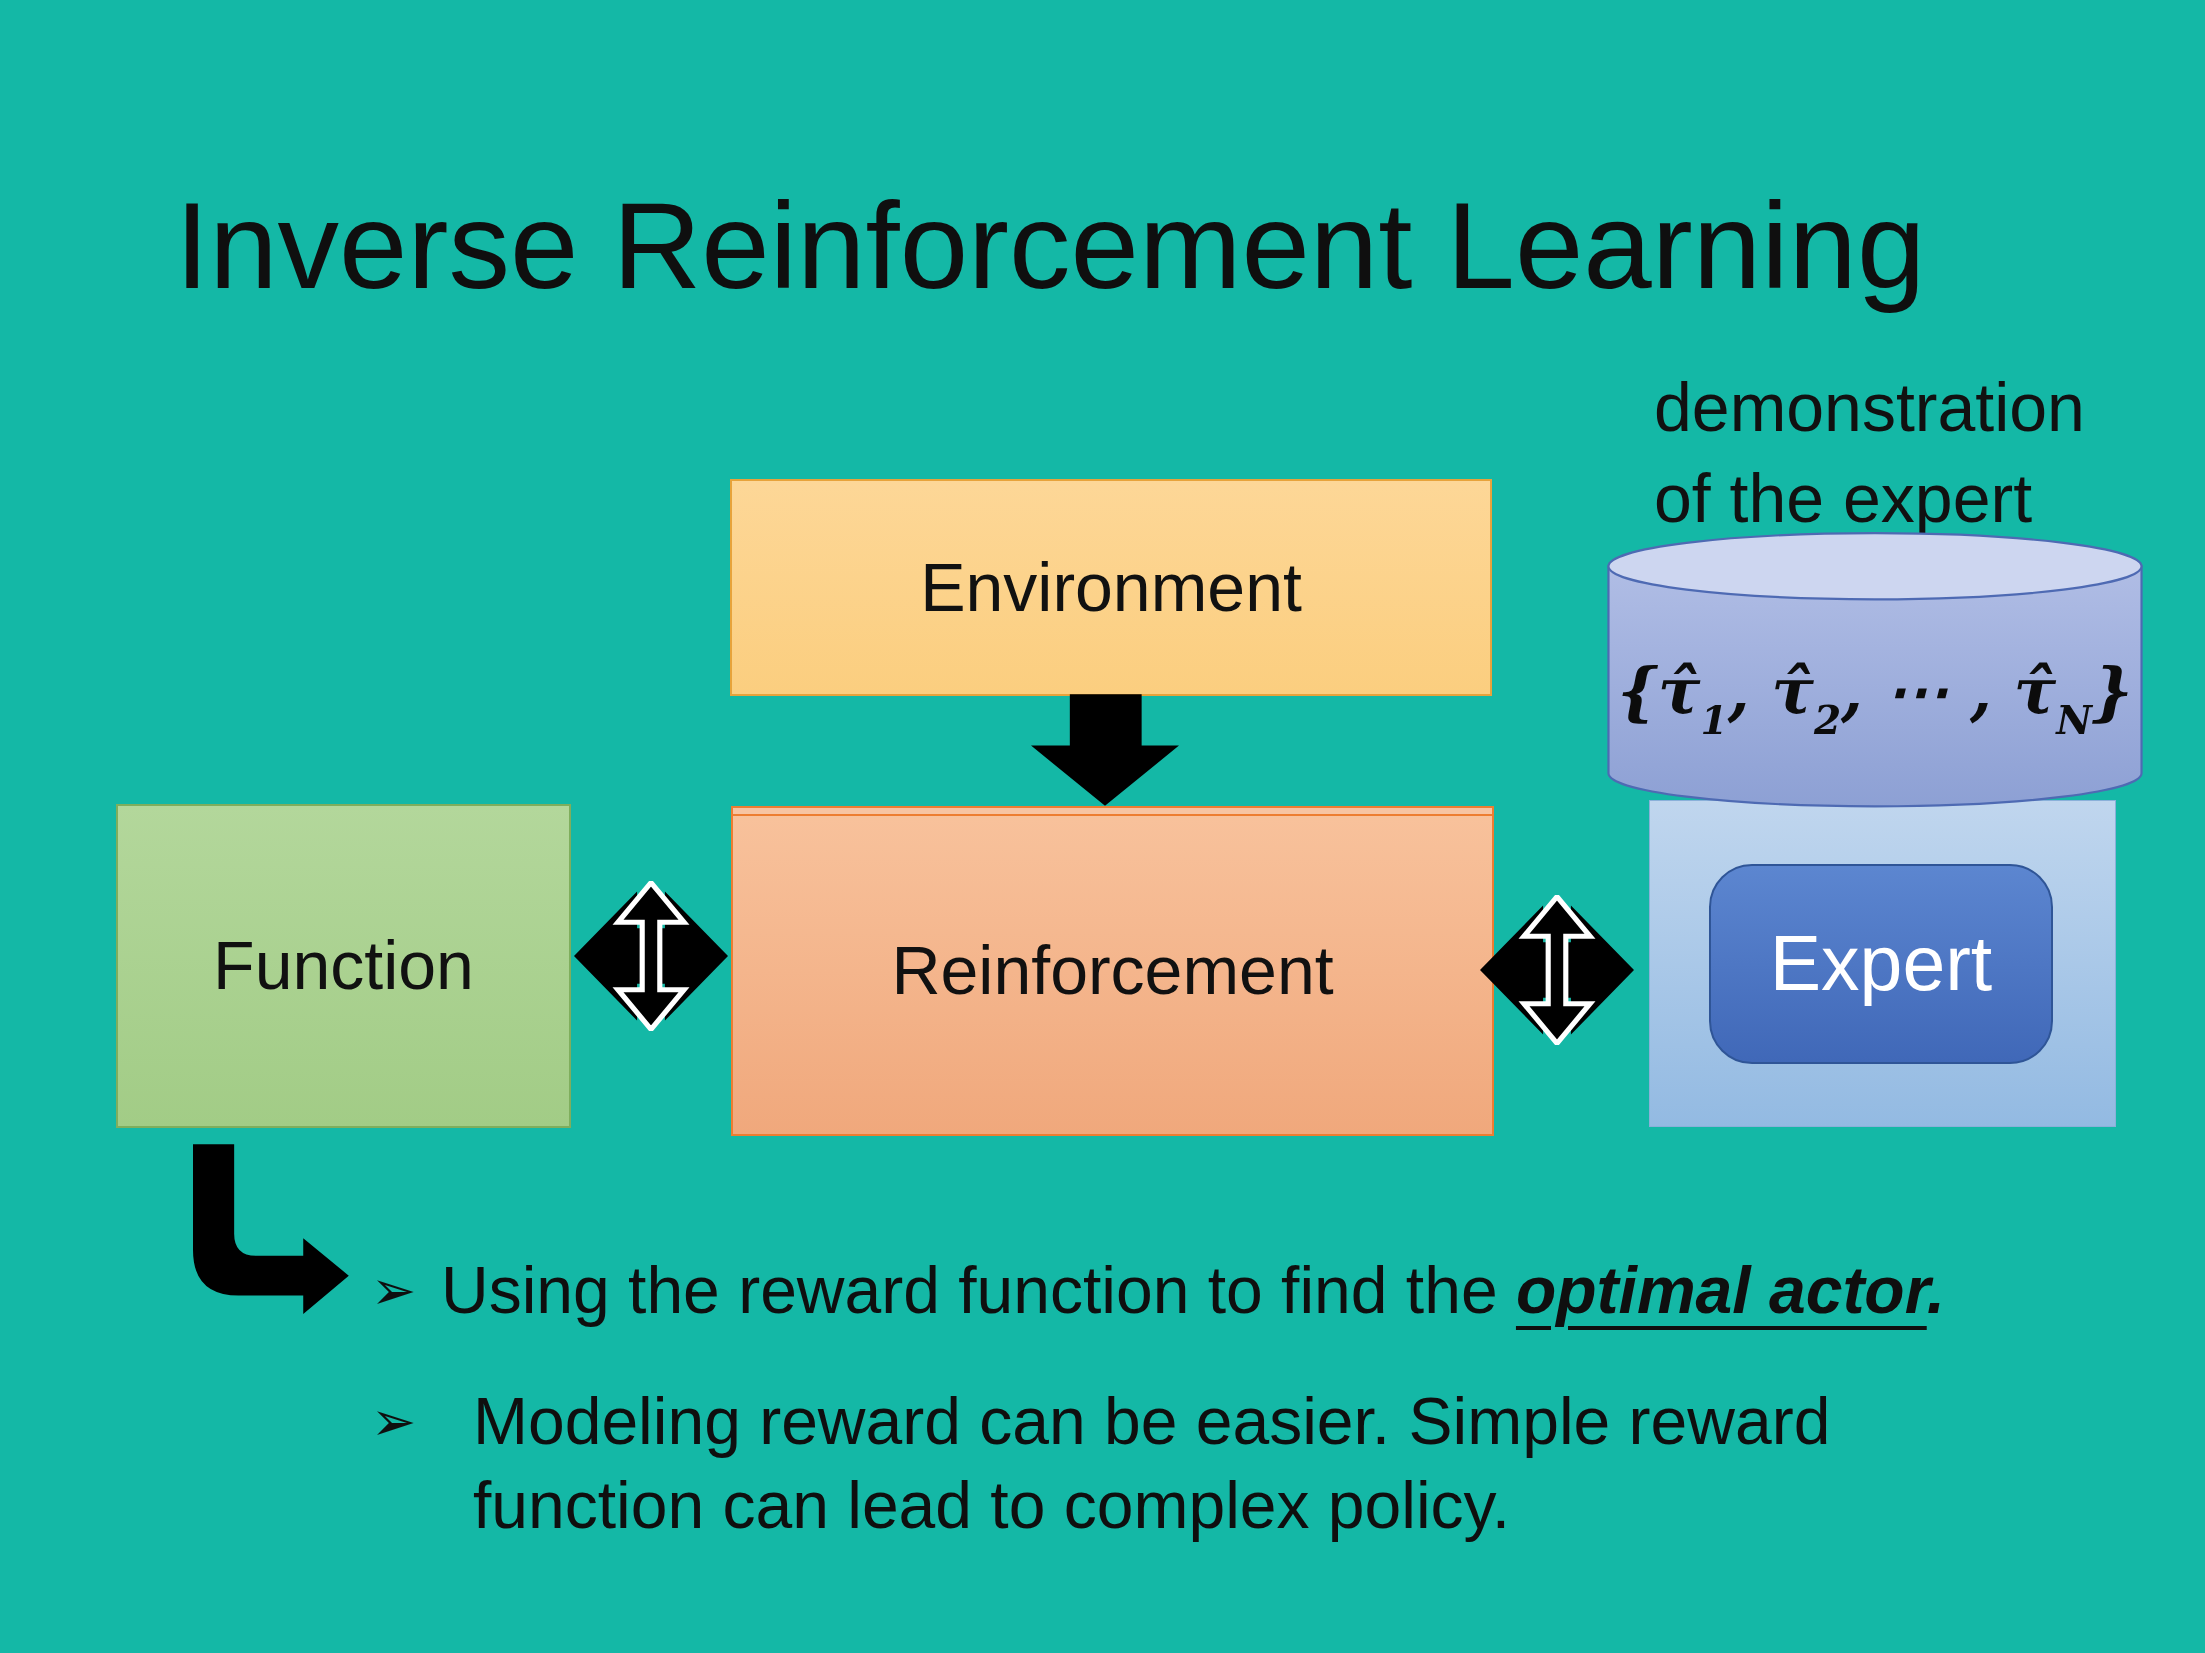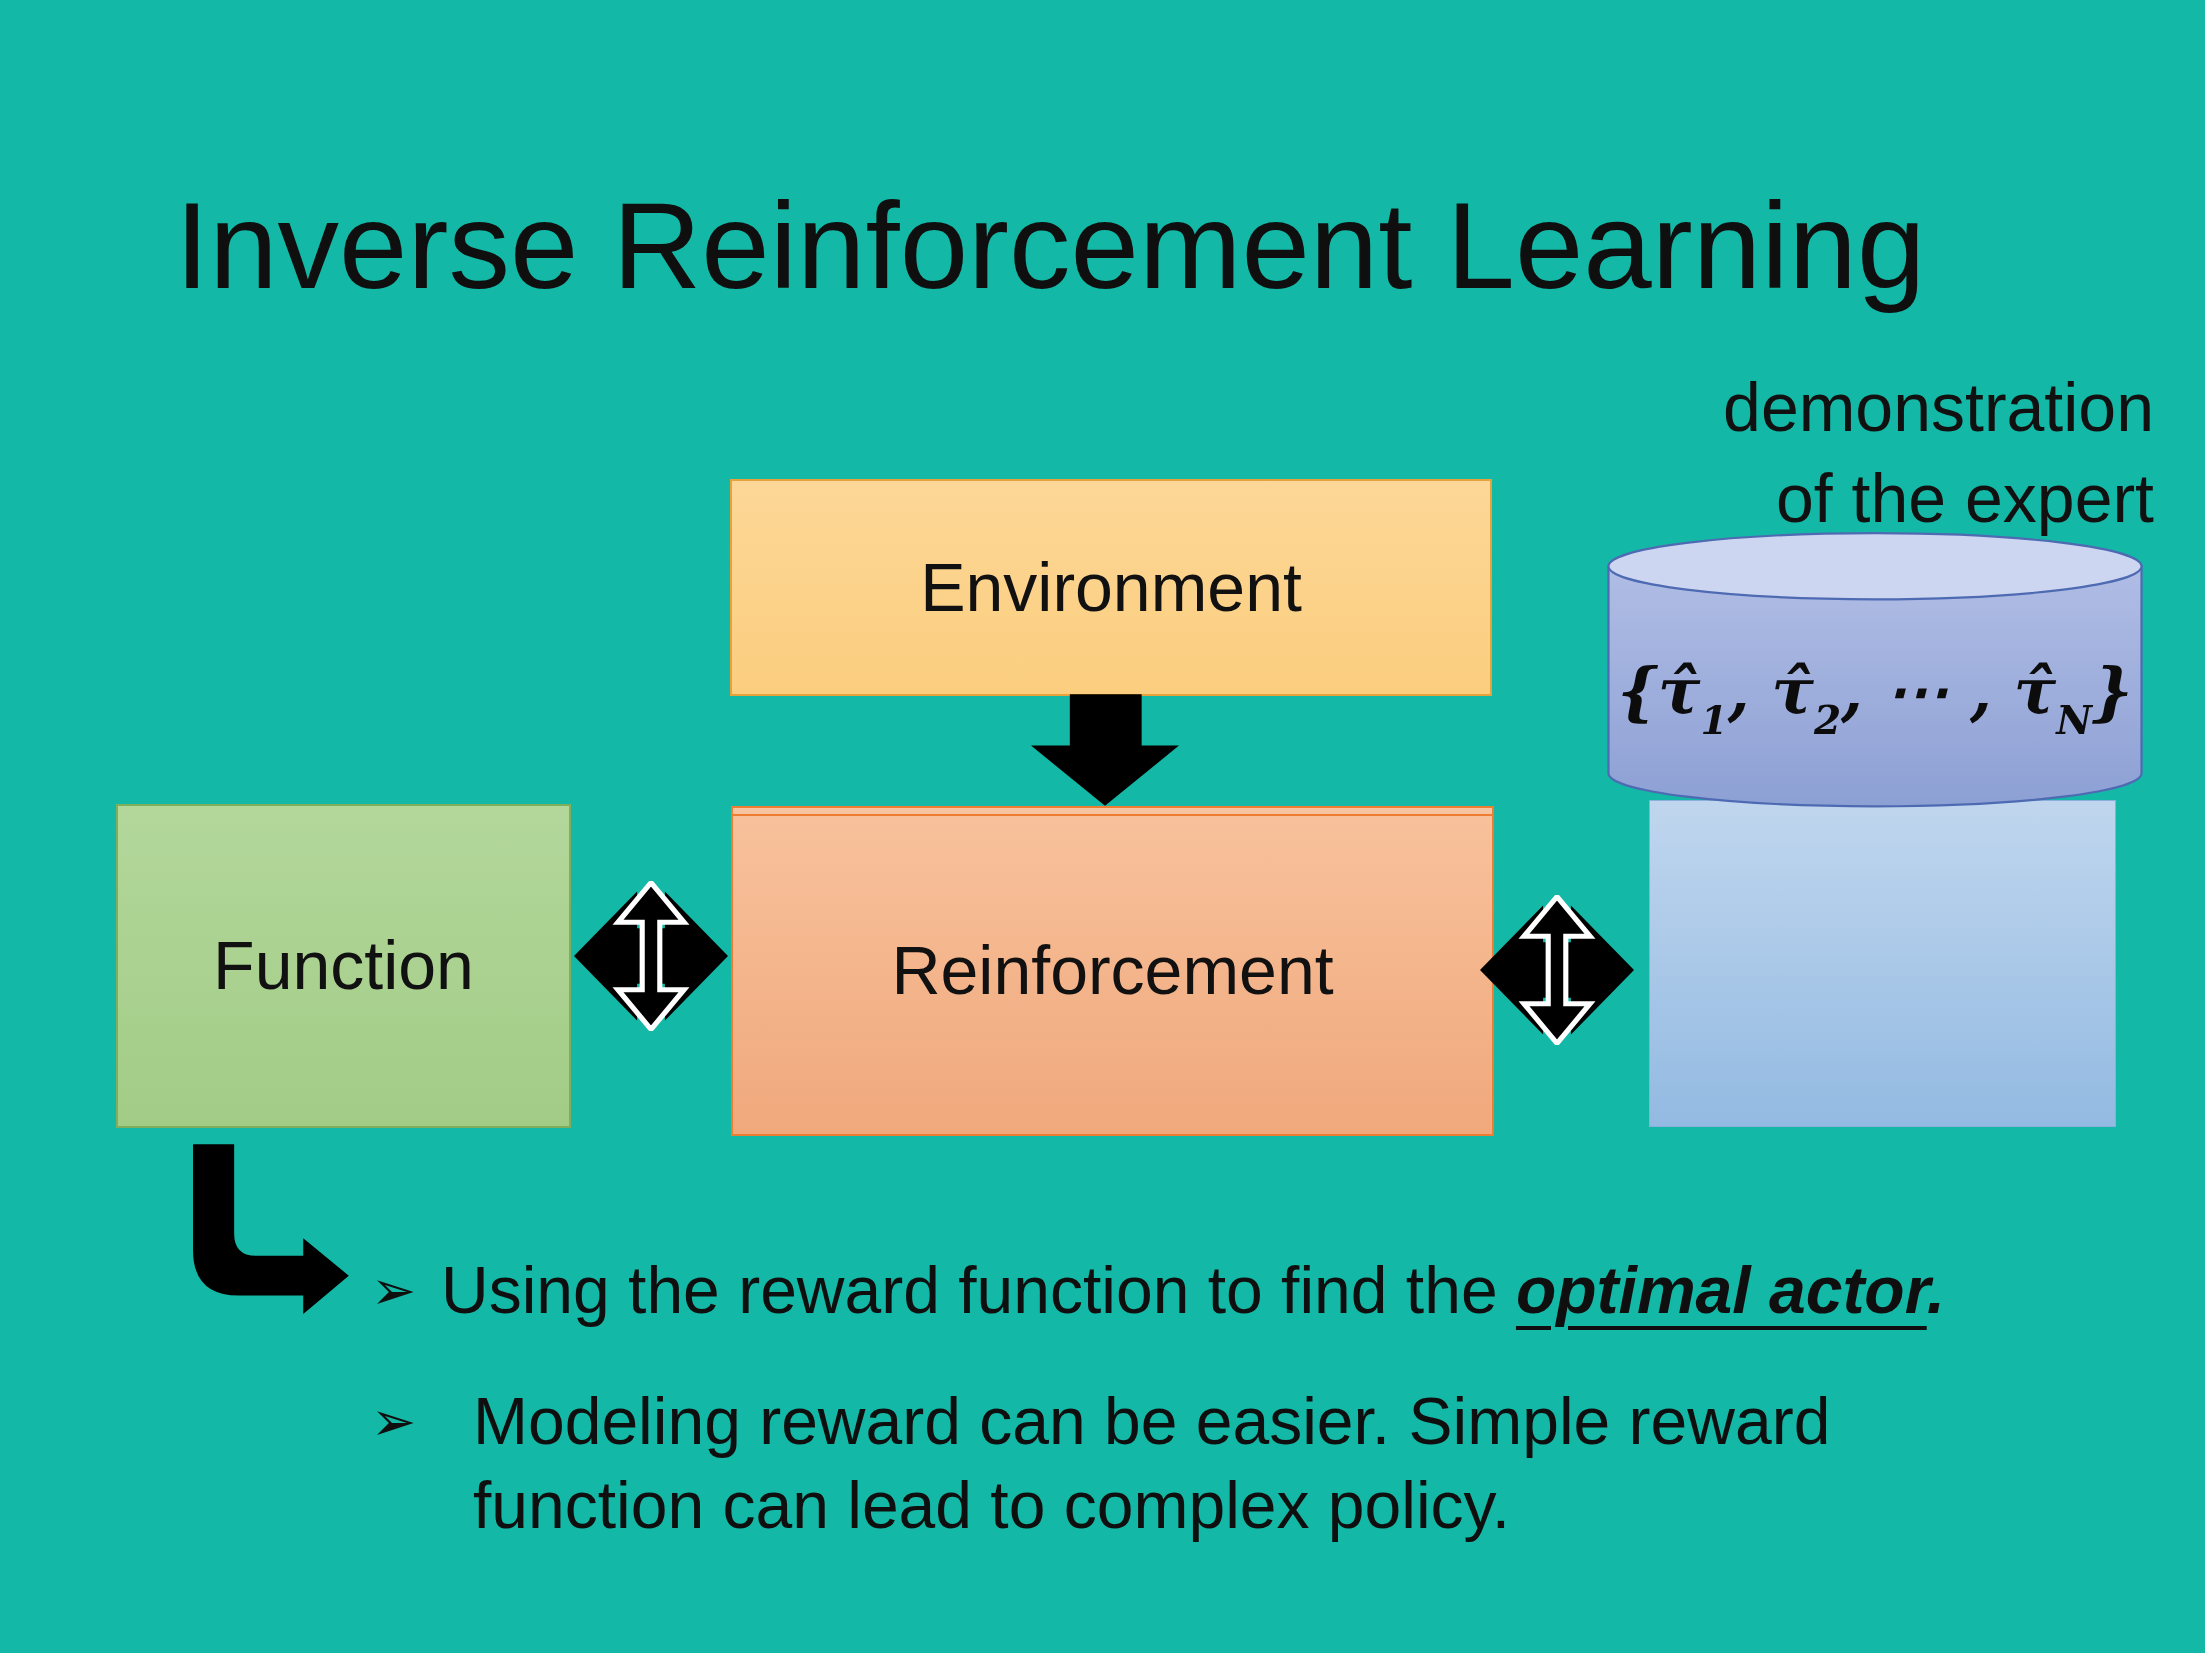--- a/index.html
+++ b/index.html
@@ -17,21 +17,21 @@
     left:175px;top:178px;
     font-size:123px;
     line-height:1.1;
     color:#0f0f0f;
     white-space:nowrap;
   }
 
   .demo-label{
     left:1654px;top:362px;width:500px;
     font-size:68px;line-height:1.34;
-    text-align:right;
+    text-align:left;
   }
 
   .box{
     display:flex;flex-direction:column;
     align-items:center;justify-content:center;
     text-align:center;
     box-sizing:border-box;
     font-size:68px;line-height:1.4;
   }
   .env-box{
@@ -134,20 +134,23 @@
     <polygon points="105,2 150,56 117,56 117,148 150,148 105,202 60,148 93,148 93,56 60,56" fill="#000000" stroke="#ffffff" stroke-width="7" stroke-linejoin="miter"></polygon>
   </svg>
 
   <svg class="abs" style="left:1480px;top:895px;" width="154" height="150" viewBox="0 0 210 204">
     <polygon points="0,102 86,14 86,64 124,64 124,14 210,102 124,190 124,140 86,140 86,190" fill="#000000"></polygon>
     <polygon points="105,2 150,56 117,56 117,148 150,148 105,202 60,148 93,148 93,56 60,56" fill="#000000" stroke="#ffffff" stroke-width="7" stroke-linejoin="miter"></polygon>
   </svg>
 
   <div class="abs expert-outer"></div>
 
+  <div class="abs box expert-inner">
+    <span>Expert</span>
+  </div>
 
   <svg class="abs cylinder" width="538" height="279" viewBox="0 0 732 380">
     <defs>
       <linearGradient id="cylGrad" x1="0" y1="0" x2="0" y2="1">
         <stop offset="0" stop-color="#b0bde5"></stop>
         <stop offset="1" stop-color="#8da0d4"></stop>
       </linearGradient>
     </defs>
     <path d="M 3 48 L 3 330 A 363 45 0 0 0 729 330 L 729 48 Z" fill="url(#cylGrad)" stroke="#4e6ab3" stroke-width="3"></path>
     <ellipse cx="366" cy="48" rx="363" ry="45" fill="#cdd6f0" stroke="#4e6ab3" stroke-width="3"></ellipse>

